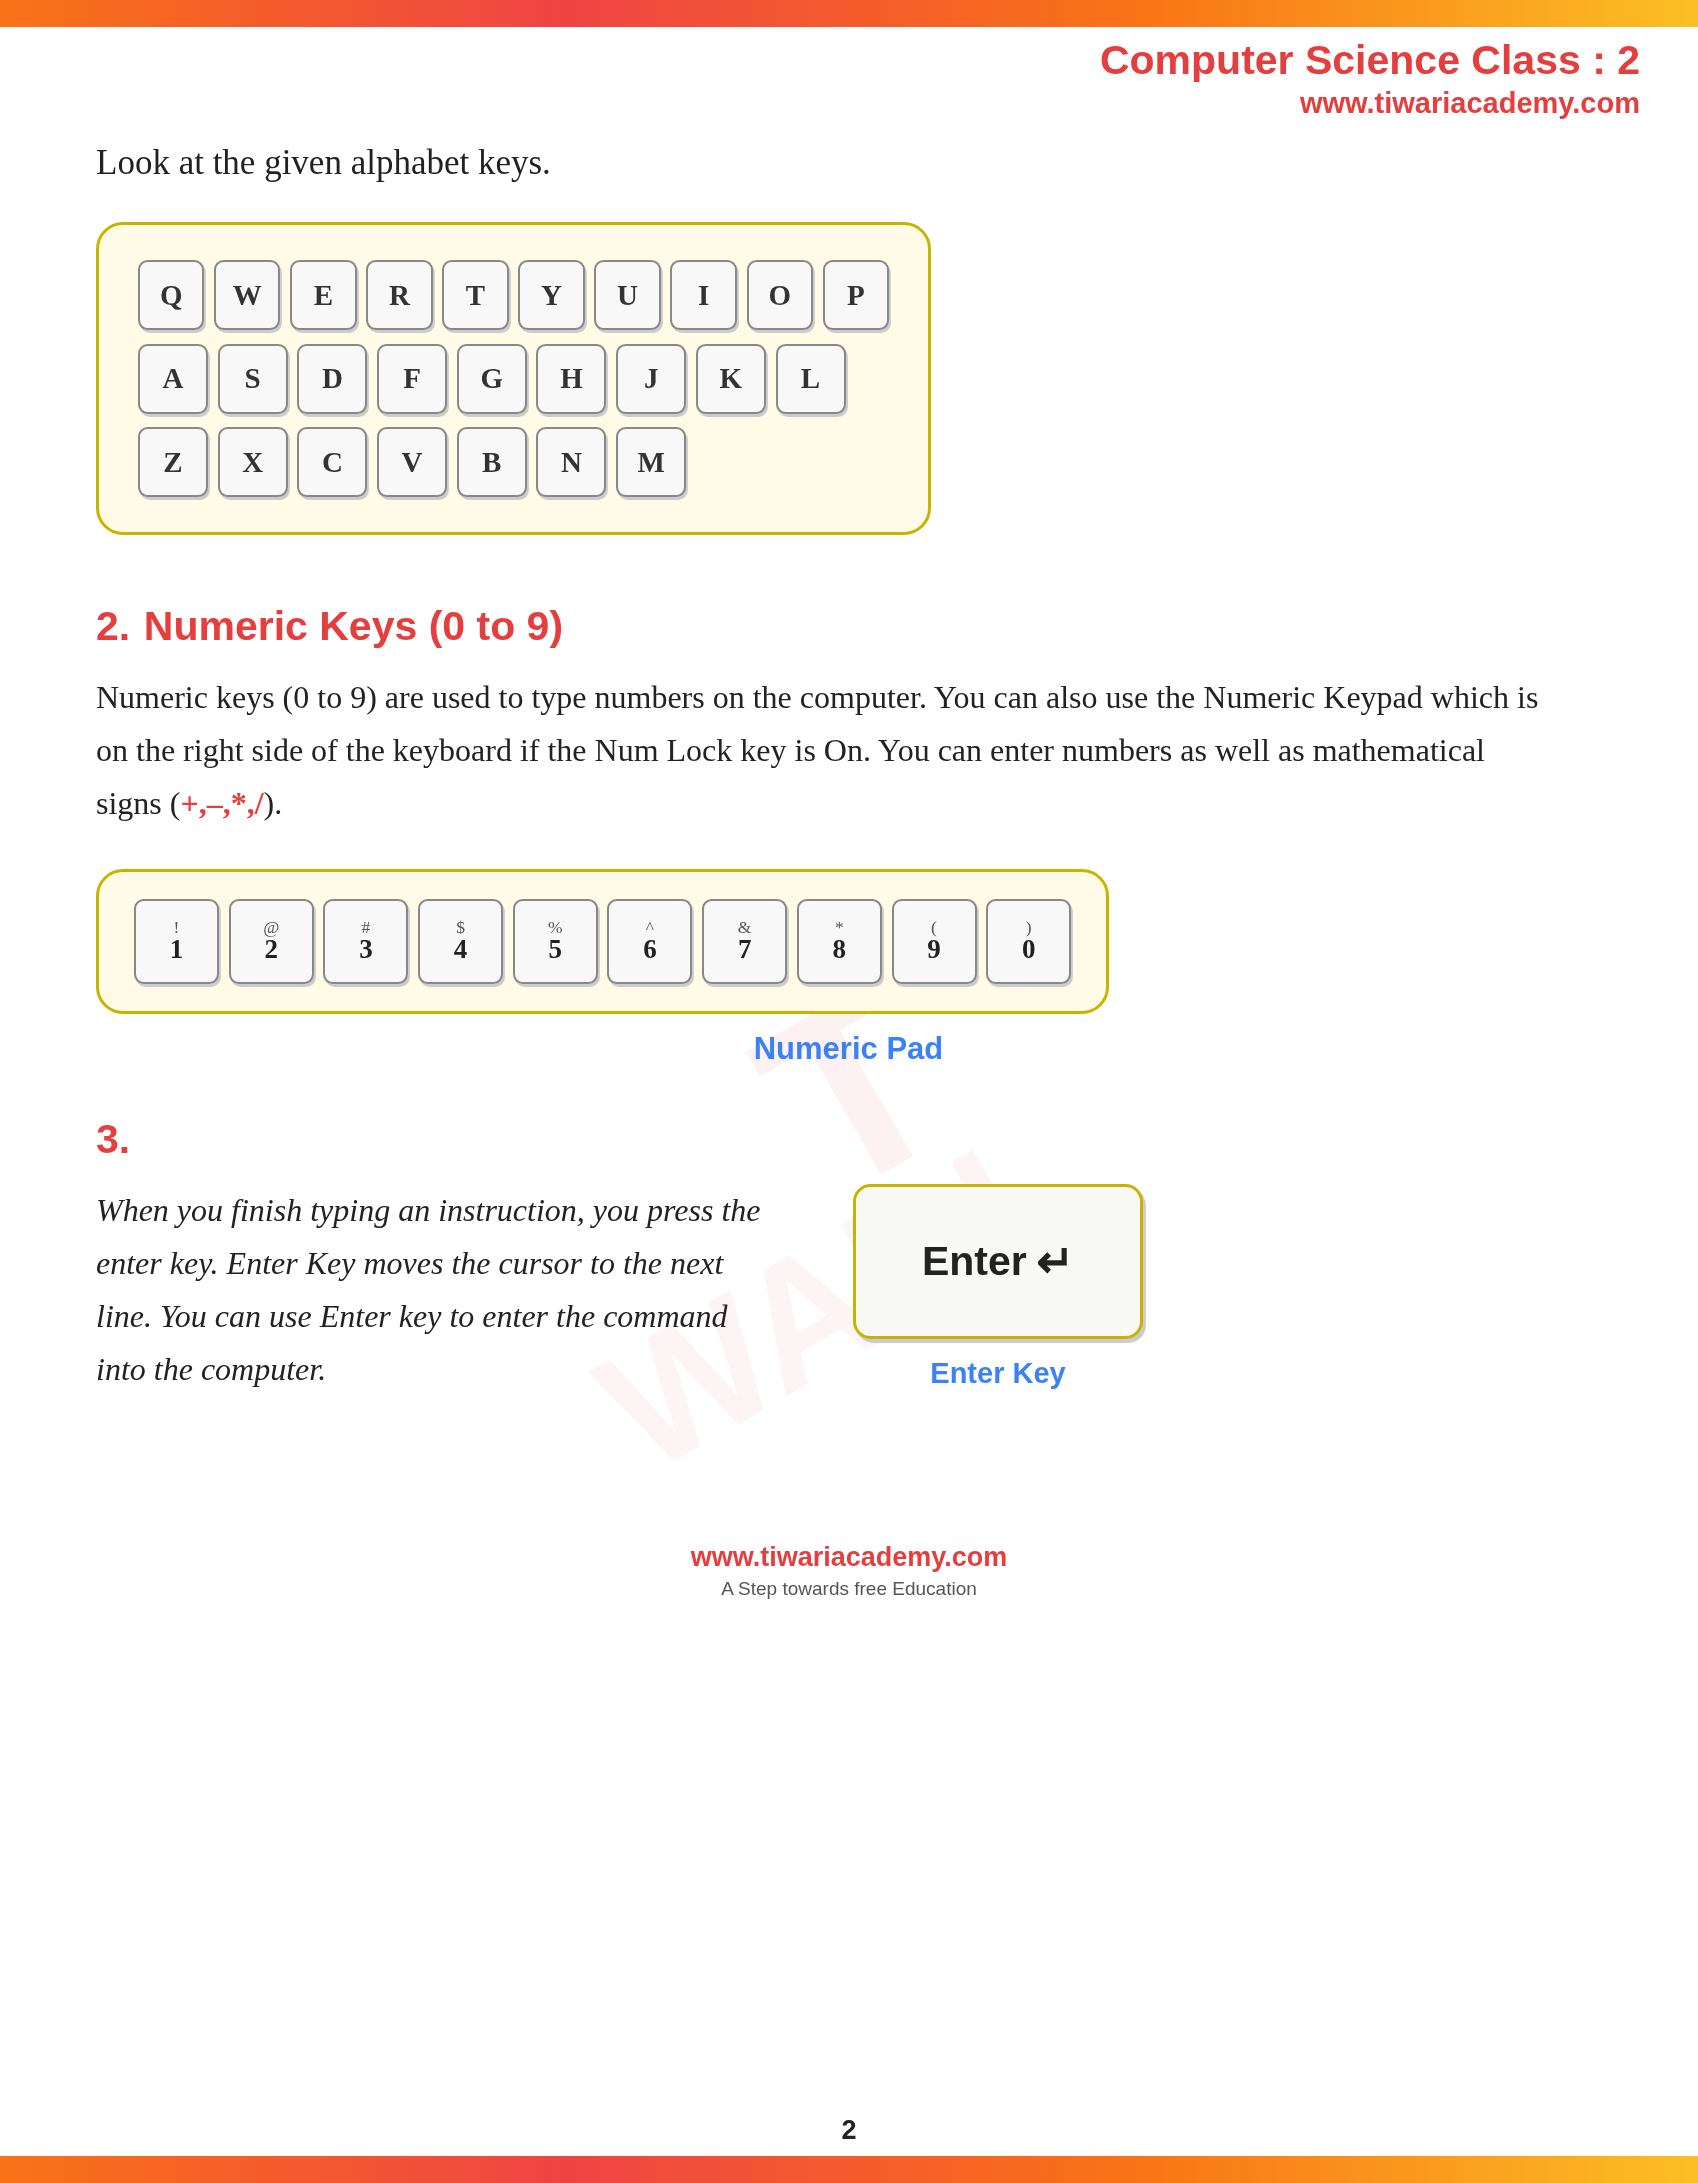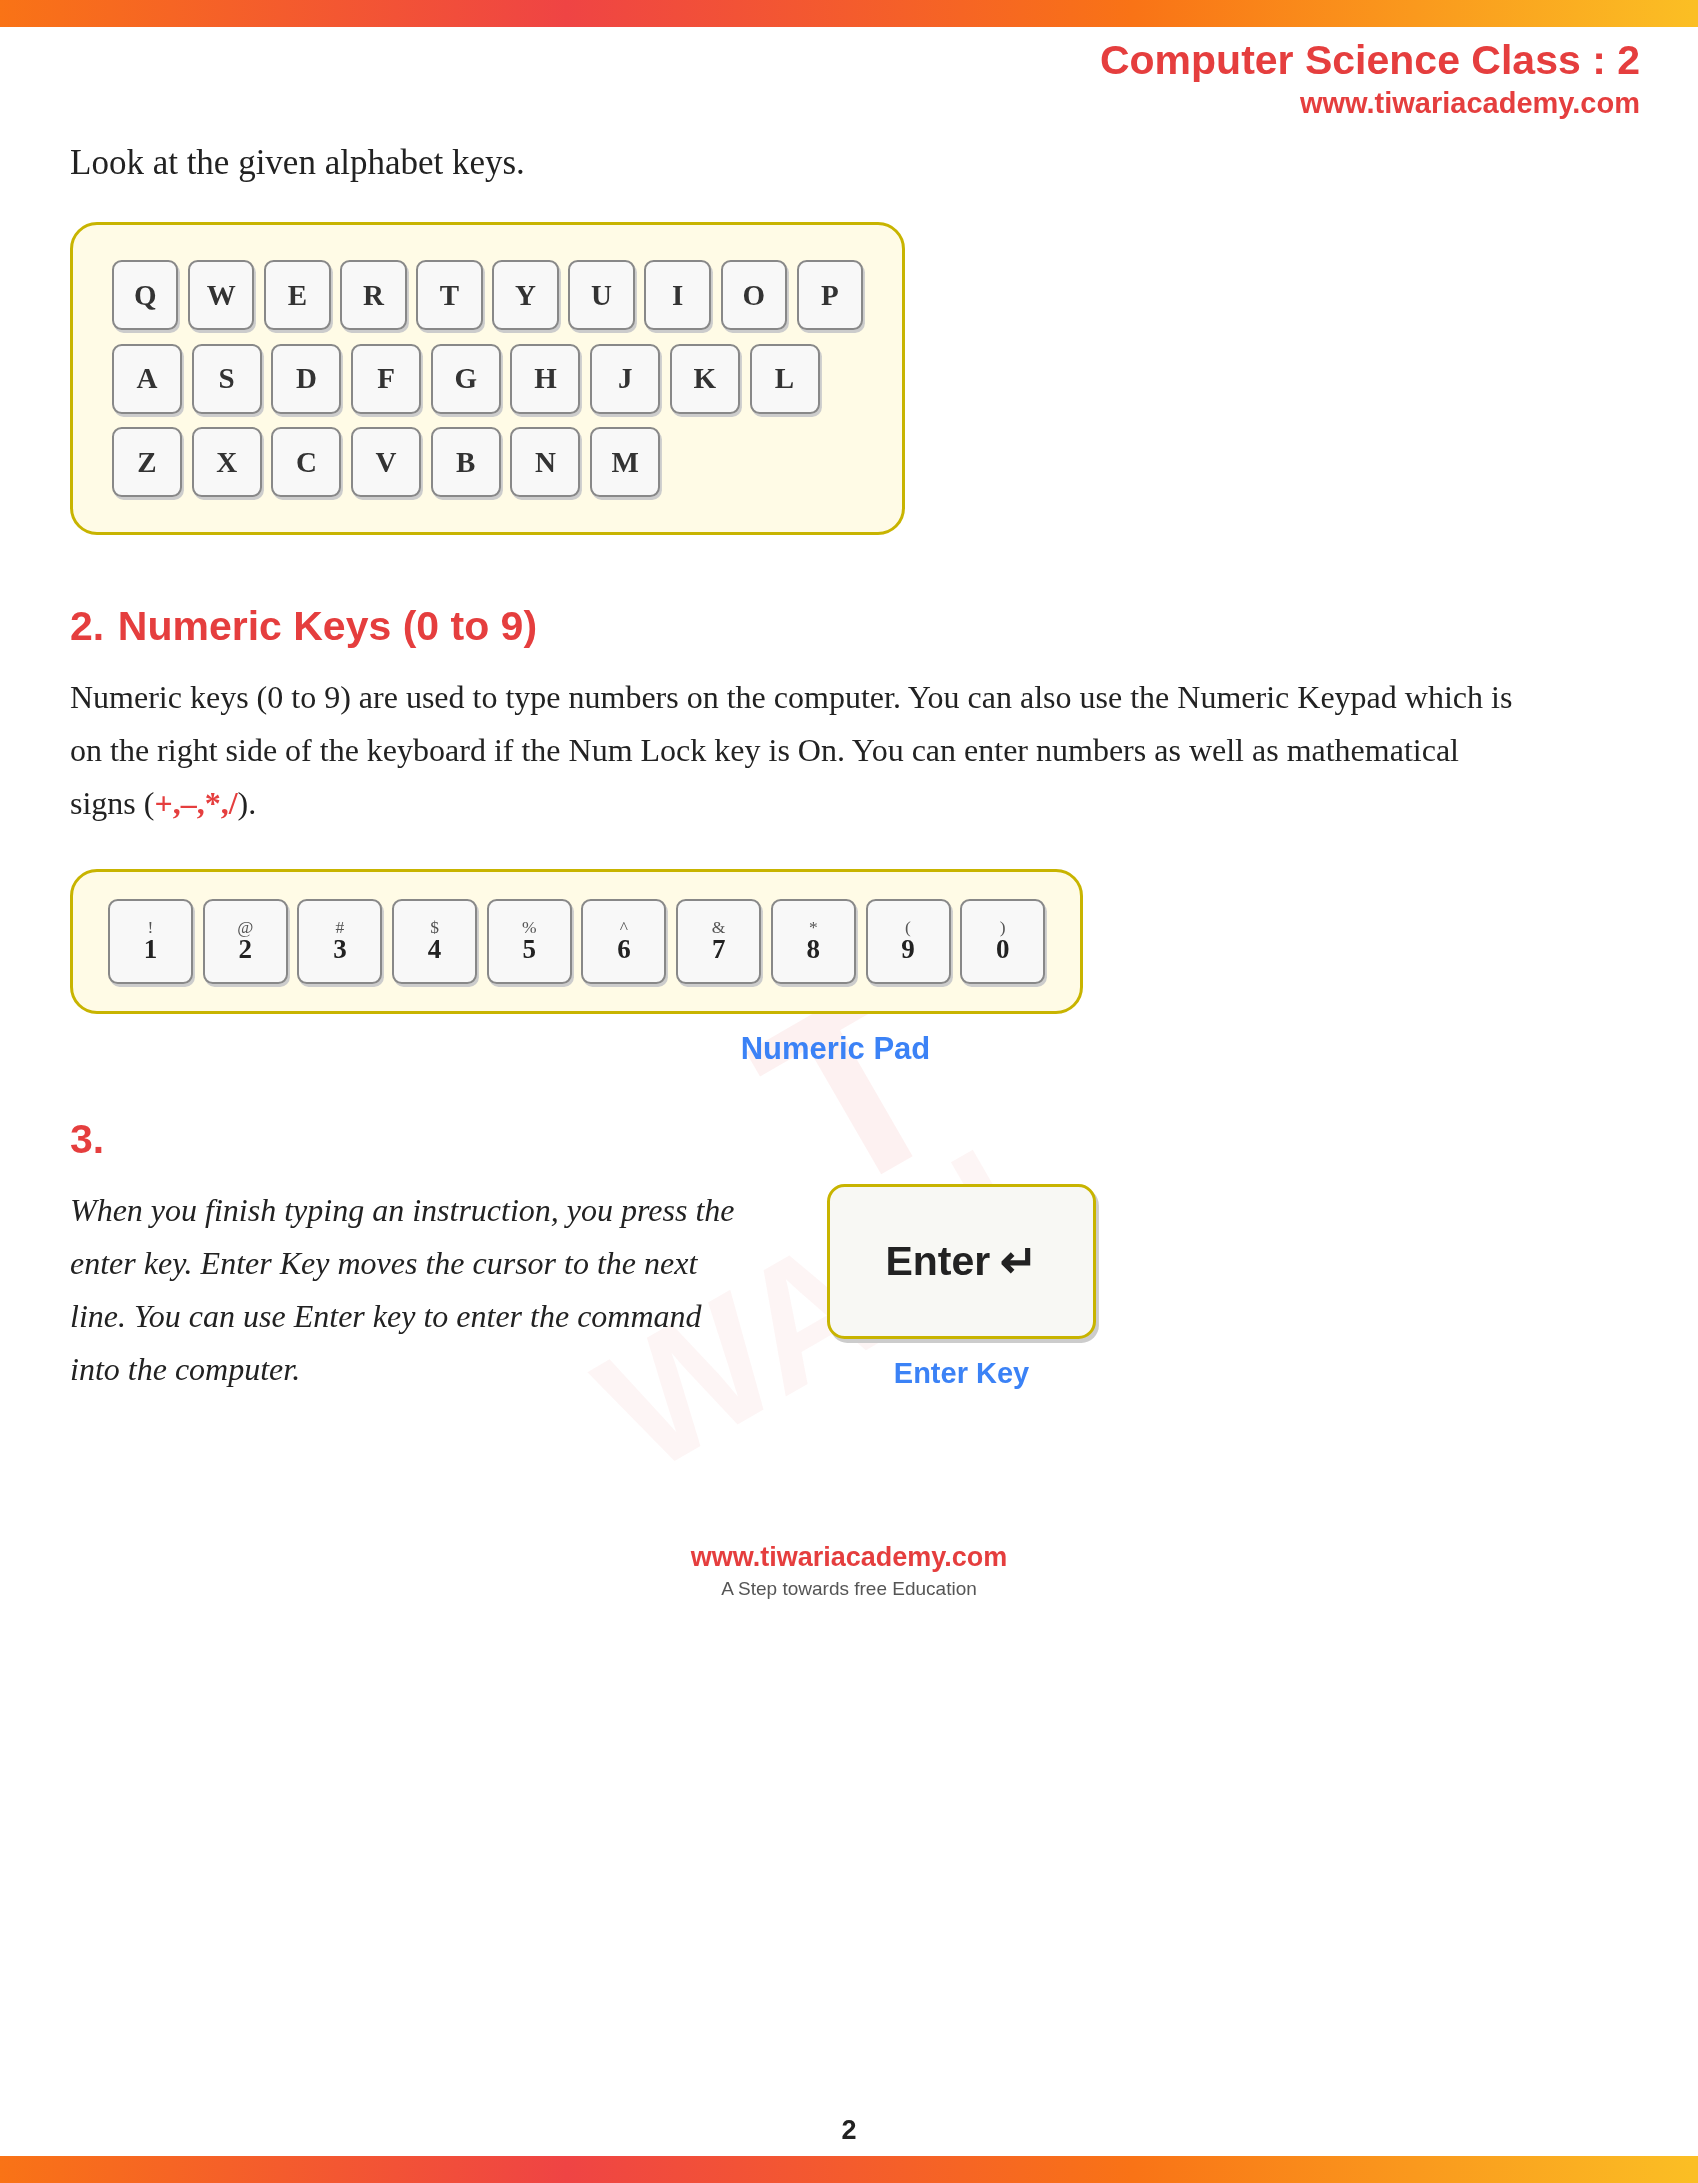--- a/index.html
+++ b/index.html
@@ -77,21 +77,21 @@
     .header-url {
       color: #e53e3e;
       font-weight: 700;
       font-size: 29px;
     }
 
     
     .content {
       position: relative;
       z-index: 5;
-      padding: 116px 97px 78px 70px;
+      padding: 116px 97px 78px 96px;
     }
 
     .intro-text {
       font-size: 35px;
       color: #222;
       margin-bottom: 39px;
       font-family: 'Georgia', serif;
     }
 
     
@@ -234,21 +234,21 @@
       display: flex;
       flex-direction: column;
       align-items: center;
       gap: 17.5px;
     }
 
     .enter-key-visual {
       border: 3.9px solid #c8b400;
       border-radius: 17.5px;
       background: #f8f8f4;
-      width: 269px;
+      width: 290px;
       height: 155px;
       display: flex;
       align-items: center;
       justify-content: center;
       box-shadow: 2.9px 3.9px 0 #ccc;
       position: relative;
     }
 
     .enter-key-text {
       font-size: 41px;

